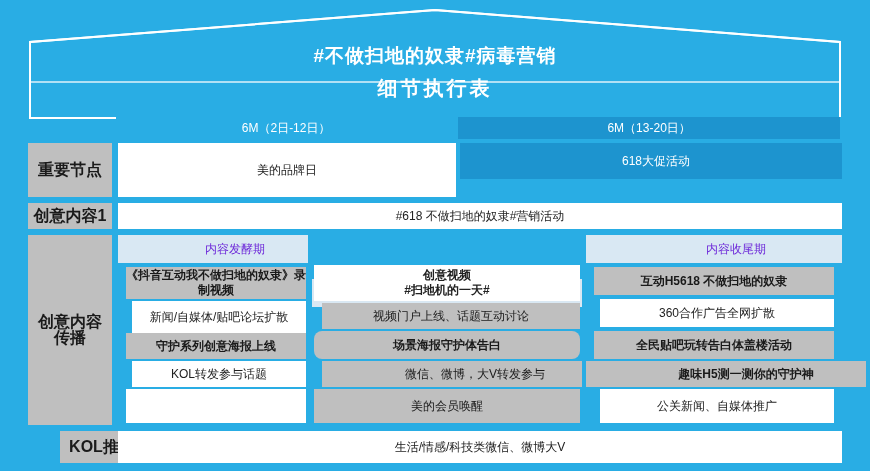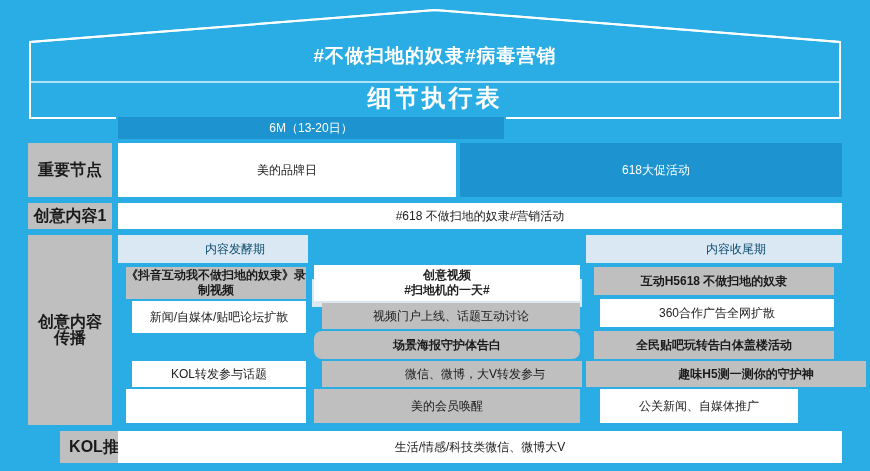--- a/index.html
+++ b/index.html
@@ -38,25 +38,25 @@
     text-align: center;
     color: #ffffff;
   }
   .header-sub {
     font-size: 19px;
     font-weight: bold;
     letter-spacing: 1px;
     line-height: 24px;
   }
   .header-title {
-    font-size: 24px;
+    font-size: 20px;
     font-weight: bold;
     letter-spacing: 3px;
     line-height: 36px;
-    margin-top: 12px;
+    margin-top: 2px;
   }
 
   
   .timeline {
     position: absolute;
     left: 116px;
     top: 117px;
     width: 726px;
     height: 22px;
     display: flex;
@@ -99,21 +99,21 @@
     text-align: center;
     line-height: 15px;
     box-sizing: border-box;
   }
   .cellbox.blue {
     background: #1d94cf;
     color: #ffffff;
   }
   .cellbox.lblue {
     background: #d9e8f3;
-    color: #0c4a6e;
+    color: #6d28d9;
     padding-left: 44px;
   }
   .cellbox.gray {
     background: #bfbfbf;
     color: #1a1a1a;
   }
   .cellbox.bold { font-weight: bold; }
 
   
   .canvas-col-sep {
@@ -134,54 +134,56 @@
       <line x1="2" y1="74" x2="812" y2="74" stroke="#ffffff" stroke-width="1.5" opacity="0.85"></line>
     </svg>
   </div>
 
   <div class="header-text" style="left:28px;">
     <div class="header-sub">#不做扫地的奴隶#病毒营销</div>
     <div class="header-title">细节执行表</div>
   </div>
 
   <div class="timeline">
+    <div class="tl-cell a">6M（2日-12日）</div>
     <div class="tl-cell b">6M（13-20日）</div>
   </div>
 
   <div class="row-label" style="top:143px; height:54px;">重要节点</div>
   <div class="cellbox" style="left:118px; top:143px; width:338px; height:54px;">美的品牌日</div>
-  <div class="cellbox blue" style="left:460px; top:143px; width:382px; height:54px;padding-left:10px;">618大促活动</div>
+  <div class="cellbox blue" style="left:460px; top:143px; width:382px; height:36px;padding-left:10px;">618大促活动</div>
 
   <div class="row-label" style="top:203px; height:26px;">创意内容1</div>
   <div class="cellbox" style="left:118px; top:203px; width:724px; height:26px;">#618 不做扫地的奴隶#营销活动</div>
 
   <div class="row-label" style="top:235px; height:190px; white-space:pre-line;">创意内容
 传播</div>
 
   <div class="cellbox lblue" style="left:118px; top:235px; width:190px; height:28px;">内容发酵期</div>
   <div class="cellbox lblue" style="left:312px; top:235px; width:270px; height:28px;margin-top:44px;">内容高潮期</div>
   <div class="cellbox lblue" style="left:586px; top:235px; width:256px; height:28px;">内容收尾期</div>
 
   <div class="cellbox gray bold" style="left:126px; top:267px; width:180px; height:32px; white-space:pre-line;">《抖音互动我不做扫地的奴隶》录制视频</div>
   <div class="cellbox" style="left:132px; top:301px; width:174px; height:32px;">新闻/自媒体/贴吧论坛扩散</div>
+  <div class="cellbox gray bold" style="left:126px; top:333px; width:180px; height:26px;">守护系列创意海报上线</div>
   <div class="cellbox" style="left:132px; top:361px; width:174px; height:26px;">KOL转发参与话题</div>
   <div class="cellbox" style="left:126px; top:389px; width:180px; height:34px;"></div>
 
   <div class="cellbox bold" style="left:314px; top:265px; width:266px; height:36px; white-space:pre-line;">创意视频
 #扫地机的一天#</div>
   <div class="cellbox gray" style="left:322px; top:303px; width:258px; height:26px;">视频门户上线、话题互动讨论</div>
   <div class="cellbox gray bold" style="left:314px; top:331px; width:266px; height:28px;border-radius:8px;">场景海报守护体告白</div>
   <div class="cellbox gray" style="left:322px; top:361px; width:306px; height:26px;">微信、微博，大V转发参与</div>
   <div class="cellbox gray" style="left:314px; top:389px; width:266px; height:34px;">美的会员唤醒</div>
 
   <div class="cellbox gray bold" style="left:594px; top:267px; width:240px; height:28px;">互动H5618 不做扫地的奴隶</div>
   <div class="cellbox" style="left:600px; top:299px; width:234px; height:28px;">360合作广告全网扩散</div>
   <div class="cellbox gray bold" style="left:594px; top:331px; width:240px; height:28px;text-align:center;">全民贴吧玩转告白体盖楼活动</div>
   <div class="cellbox gray bold" style="left:626px; top:361px; width:240px; height:26px;">趣味H5测一测你的守护神</div>
-  <div class="cellbox" style="left:600px; top:389px; width:198px; height:34px;">公关新闻、自媒体推广</div>
+  <div class="cellbox" style="left:600px; top:389px; width:234px; height:34px;">公关新闻、自媒体推广</div>
 
   <div class="canvas-col-sep" style="left:308px; top:235px; height:190px;"></div>
   <div class="canvas-col-sep" style="left:582px; top:235px; height:190px;"></div>
 
   <div class="row-label" style="top:431px; height:32px;margin-left:32px;">KOL推荐</div>
   <div class="cellbox" style="left:118px; top:431px; width:724px; height:32px;">生活/情感/科技类微信、微博大V</div>
 
 </div>
 
 </body></html>

